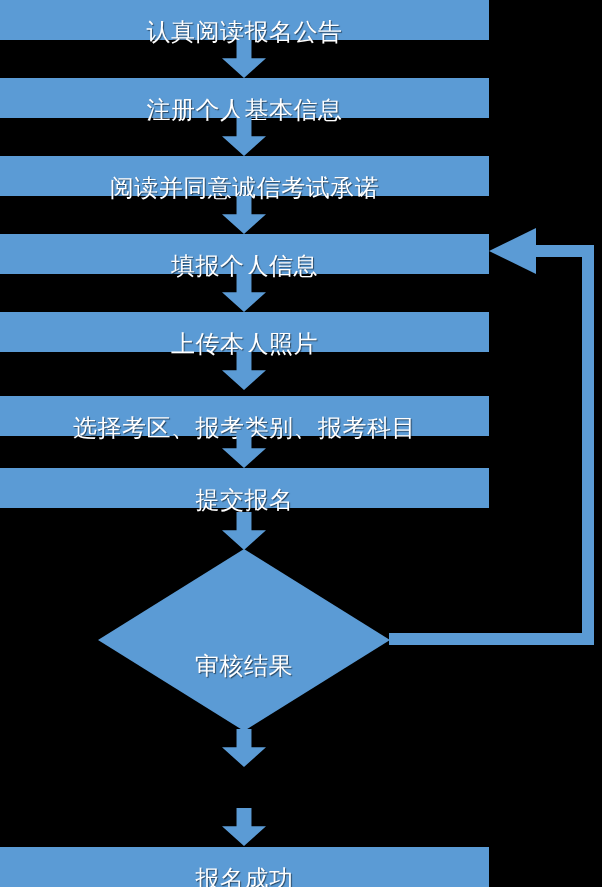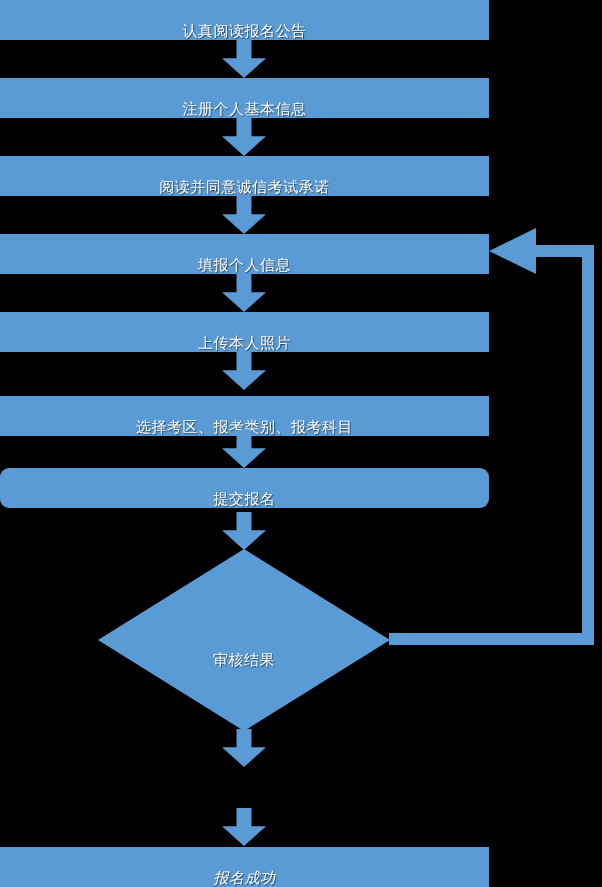--- a/index.html
+++ b/index.html
@@ -24,21 +24,21 @@
     height: 40px;
     background: #5B9BD5;
     display: flex;
     align-items: center;
     justify-content: center;
     box-sizing: border-box;
   }
   .proc .label,
   .diamond .label {
     color: #FFFFFF;
-    font-size: 15px;
+    font-size: 24px;
     line-height: 1.18;
     letter-spacing: 0.5px;
     text-align: center;
     white-space: pre;
     text-shadow: 1px 1px 1px rgba(0,0,0,0.55);
     font-weight: 400;
     margin-top: 24px;
   }
 
   
@@ -111,29 +111,29 @@
   <div class="proc" style="top:312px;">
     <span class="label">上传本人照片</span>
   </div>
   <div class="down-arrow" style="left:222px; top:352px;"></div>
 
   <div class="proc" style="top:396px;">
     <span class="label">选择考区、报考类别、报考科目</span>
   </div>
   <div class="down-arrow" style="left:222px; top:430px;"></div>
 
-  <div class="proc" style="top:468px;border-radius:9px;">
+  <div class="proc" style="top:468px;">
     <span class="label">提交报名</span>
   </div>
   <div class="down-arrow" style="left:222px; top:512px;"></div>
 
   <div class="diamond" style="left:98px; top:549px;">
     <span class="label"><br><span>审核结果</span></span>
   </div>
   <div class="down-arrow" style="left:222px; top:729px;"></div>
 
   <div class="down-arrow" style="left:222px; top:808px;"></div>
 
-  <div class="proc" style="top:847px;font-style:italic;">
+  <div class="proc" style="top:847px;">
     <span class="label">报名成功</span>
   </div>
 
 </div>
 
 </body></html>

